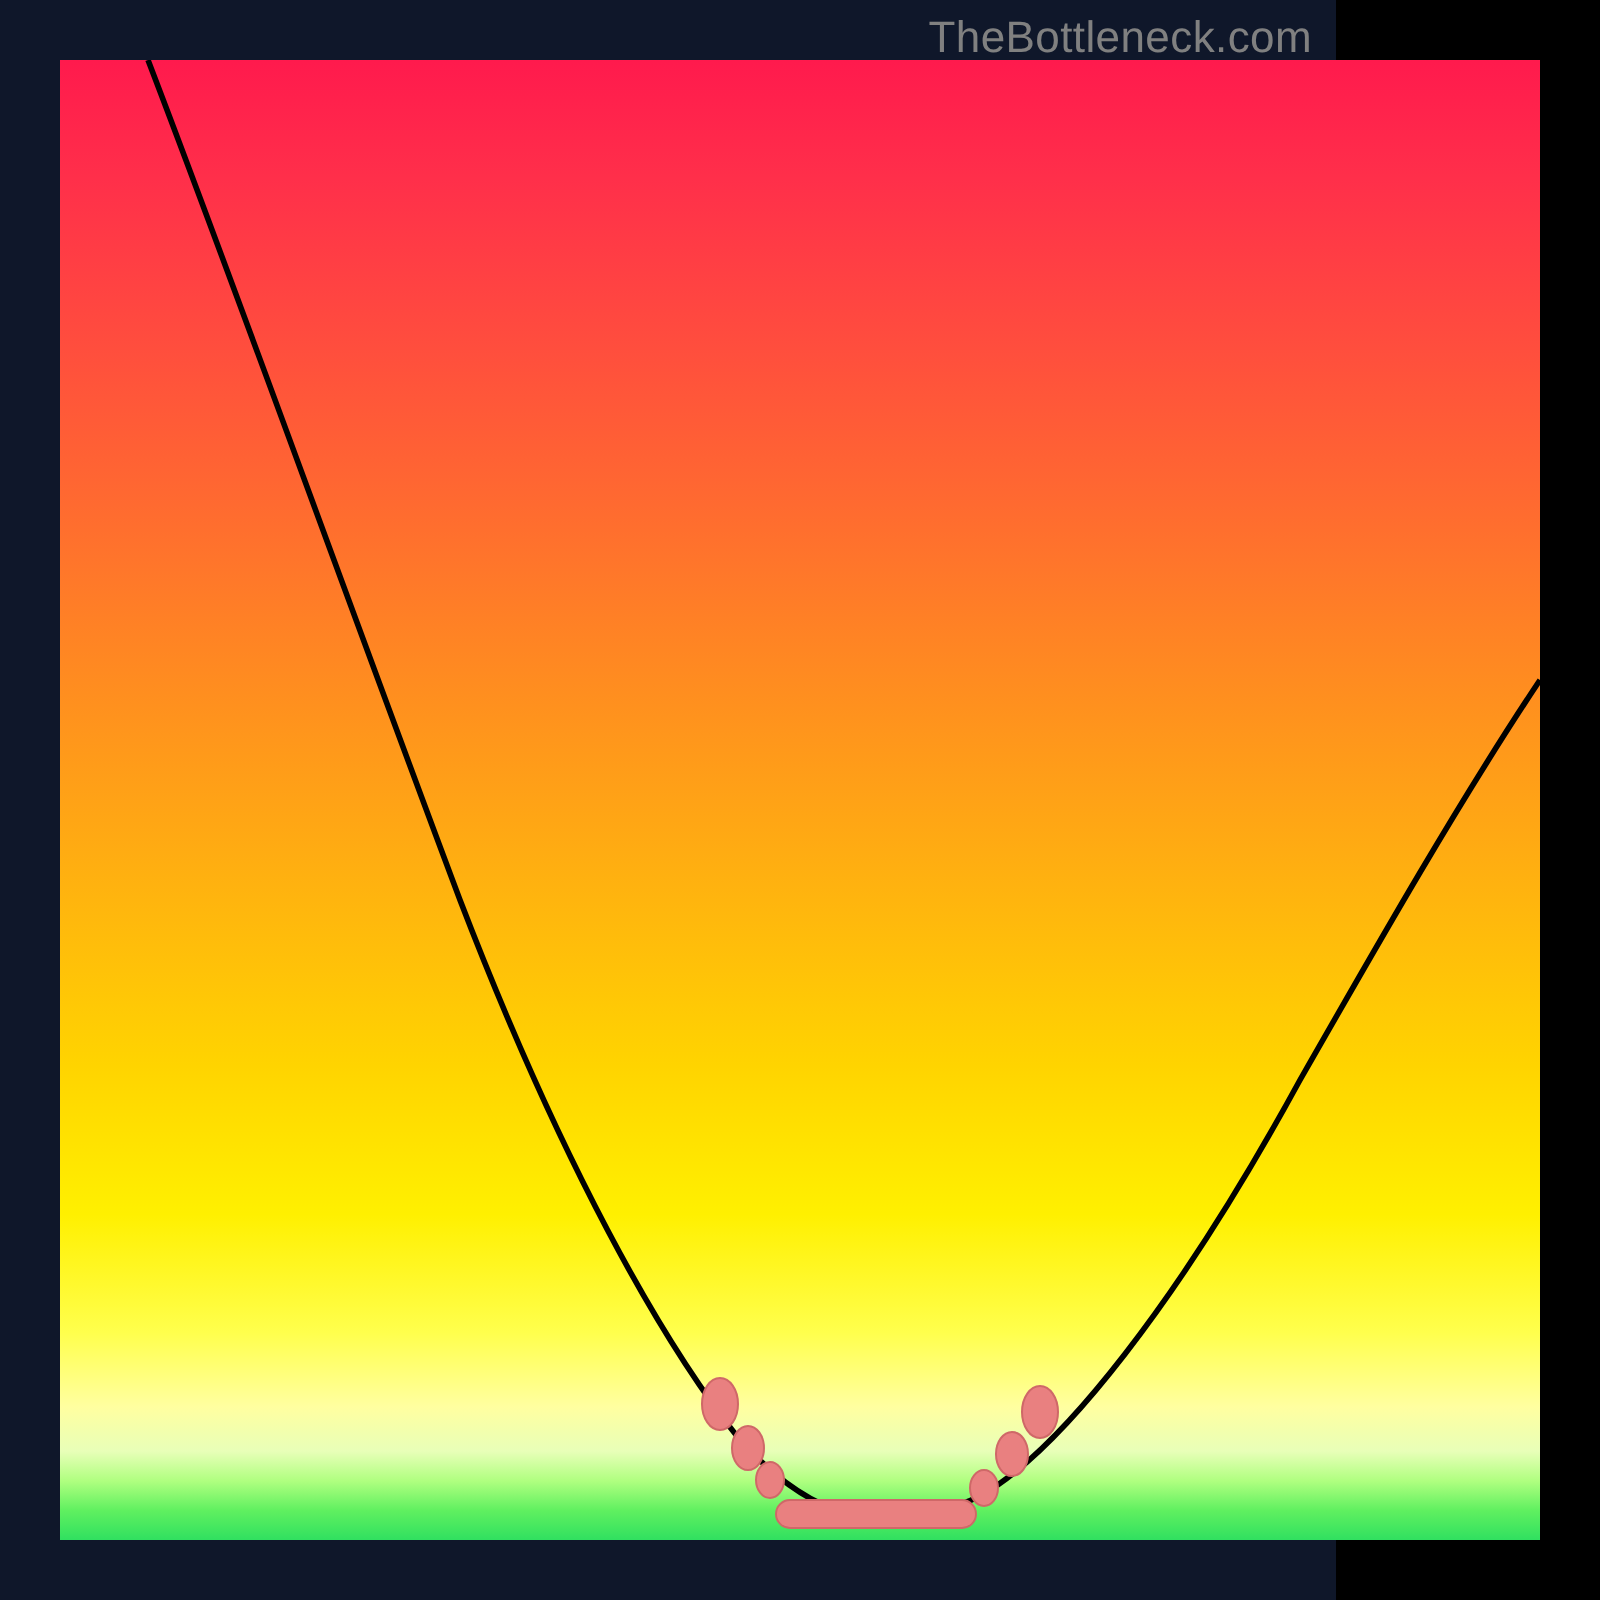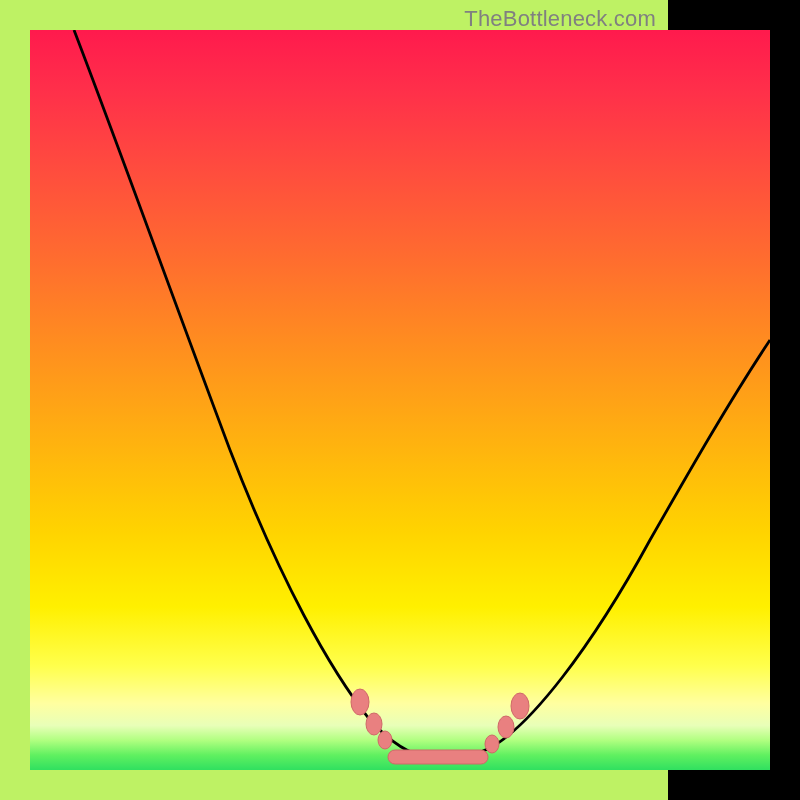--- a/index.html
+++ b/index.html
@@ -8,21 +8,21 @@
     width: 800px;
     height: 800px;
     overflow: hidden;
     background: #000;
     font-family: Arial, Helvetica, sans-serif;
   }
   .frame {
     position: relative;
     width: 668px;
     height: 800px;
-    background: #bef264;
+    background: #0f172a;
   }
   .plot-area {
     position: absolute;
     left: 30px;
     top: 30px;
     width: 740px;
     height: 740px;
     
     background: linear-gradient(to bottom,
       #ff1a4d 0%,

